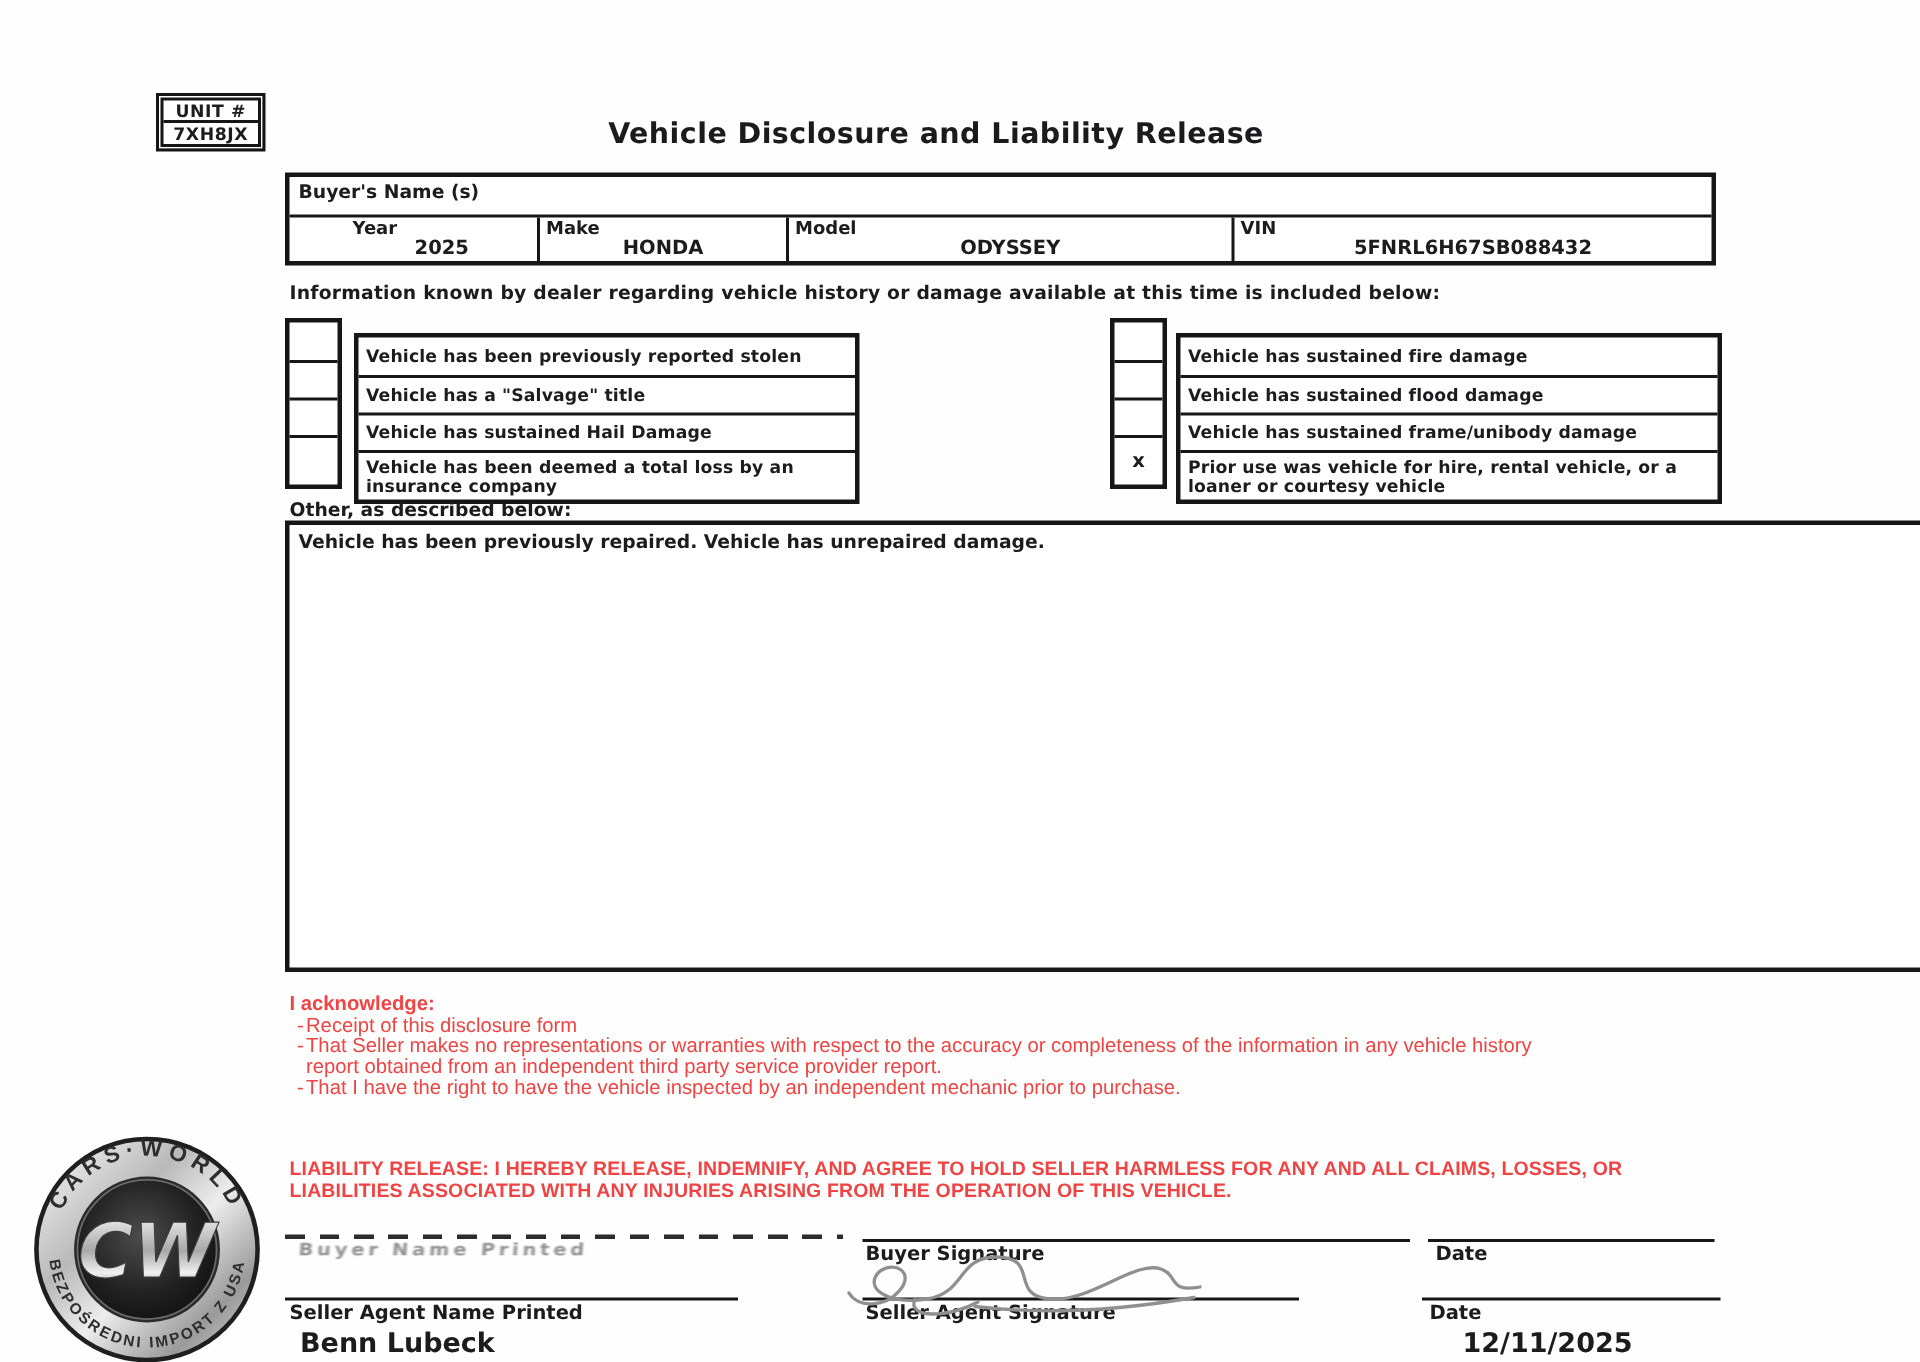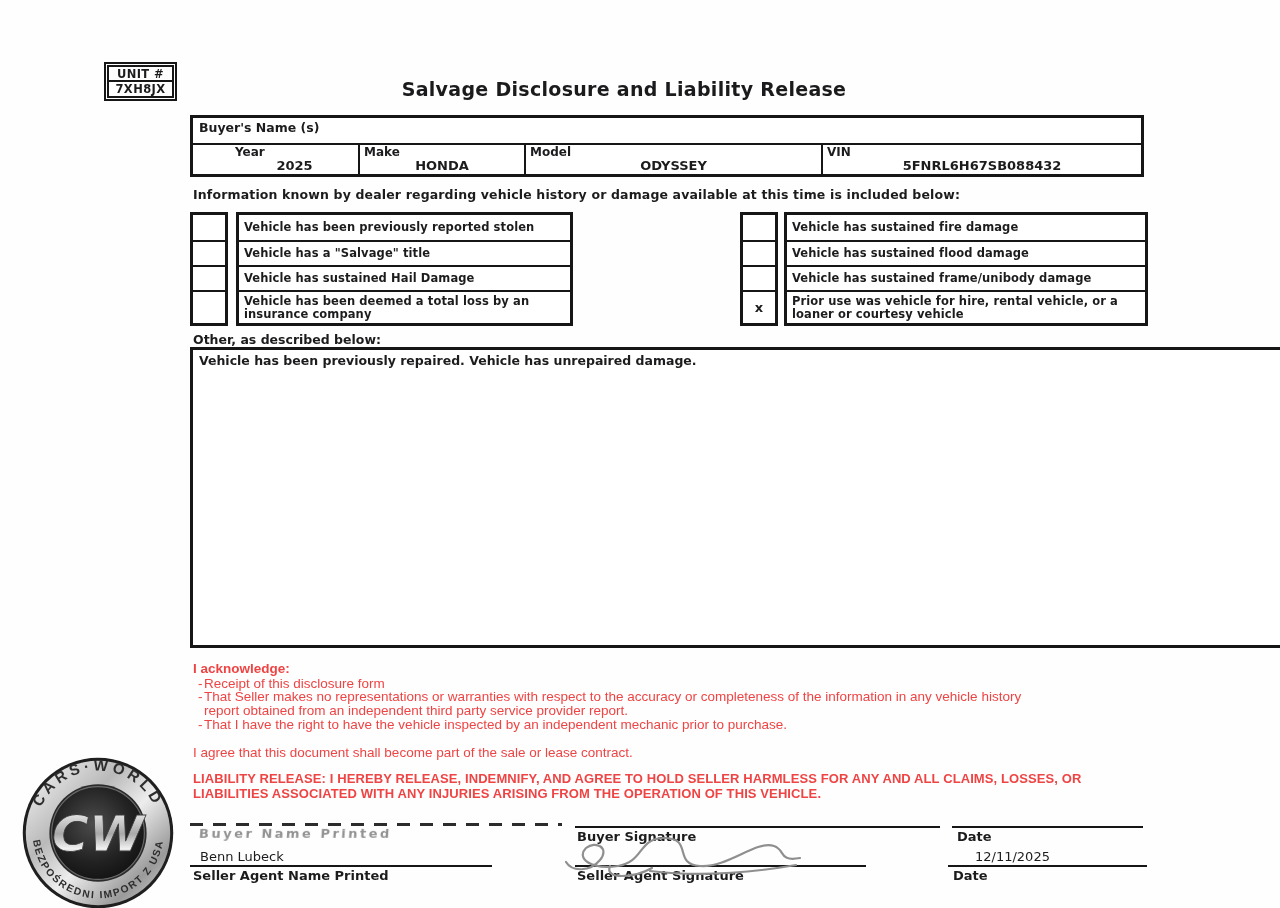--- a/index.html
+++ b/index.html
@@ -37,21 +37,21 @@
   .vt-cell:last-child { border-right:none; }
   .vt-label { font-size:12px; font-weight:600; line-height:13px; }
   .vt-value { text-align:center; font-size:13px; font-weight:600; line-height:13px; margin-top:0; }
   .w-year { width:129px; } .w-make { width:166px; } .w-model { width:297px; } .w-vin { flex:1; }
 
   
   .info-line { left:193px; top:187px; font-size:12.5px; font-weight:600; letter-spacing:.15px; }
 
   
   .ckcol  { top:212px; width:38px;  height:114px; border:3px solid #161616; background:#fff; }
-  .cklist { top:212px; height:114px; border:3px solid #161616; background:#fff; }
+  .cklist { top:222px; height:114px; border:3px solid #161616; background:#fff; }
   .ckcol.left  { left:190px; } .cklist.left  { left:236px; width:337px; }
   .ckcol.right { left:740px; } .cklist.right { left:784px; width:364px; }
   .ckbox { text-align:center; font-weight:700; font-size:13px; display:flex; align-items:center; justify-content:center; }
   .ckrow { padding:2px 5px; font-size:11.5px; font-weight:600; letter-spacing:.1px; line-height:12.5px; display:flex; align-items:center; }
   .ckrow.multi { align-items:flex-start; padding-top:3px; }
   .r1 { height:27px; border-bottom:2px solid #161616; }
   .r2 { height:25px; border-bottom:2px solid #161616; }
   .r3 { height:25px; border-bottom:2px solid #161616; }
   .r4 { height:31px; }
 
@@ -68,21 +68,21 @@
   .ack-heading { font-weight:700; margin-bottom:1px; }
   .ack-item { display:flex; }
   .ack-dash { width:11px; padding-left:5px; flex:none; }
   .ack-text { width:845px; }
   .agree-line { left:193px; top:745px; font-size:13.5px; }
   .liability { left:193px; top:771px; width:890px; font-size:13px; font-weight:700; line-height:15px; letter-spacing:.1px; }
 
   
   .sigline { border-top:2.5px solid #161616; height:0; }
   .sig-label { font-size:13px; font-weight:700; }
-  .sig-value { font-size:13px; font-weight:400; }
+  .sig-value { font-size:18px; font-weight:700;margin-top:36px; }
   .dashed-line {
     left:190px; top:823px; width:372px; height:3px;
     background:repeating-linear-gradient(90deg,#2c2c2c 0 13px,transparent 13px 23px);
   }
   .ghost-label {
     left:199px; top:826px; font-size:13px; font-weight:700; color:#3a3a3a;
     opacity:.55; filter:blur(.6px); transform:skewX(-4deg) scaleY(.88);
     letter-spacing:2.5px; white-space:nowrap;
   }
   .signature-svg { left:560px; top:832px; }
@@ -93,21 +93,21 @@
 </head>
 <body>
 
 <div id="page">
 
   <div class="abs unit-box">
     <div class="unit-cell top">UNIT #</div>
     <div class="unit-cell">7XH8JX</div>
   </div>
 
-  <div class="abs doc-title">Salvage Disclosure and Liability Release</div>
+  <div class="abs doc-title">Vehicle Disclosure and Liability Release</div>
 
   <div class="abs vtable">
     <div class="vt-row1">
       <span>Buyer's Name (s)</span>
       <span></span>
     </div>
     <div class="vt-row2">
       <div class="vt-cell w-year">
         <div class="vt-label">Year</div>
         <div class="vt-value">2025</div>
@@ -171,21 +171,20 @@
     <div class="ack-item">
       <span class="ack-dash">-</span>
       <span class="ack-text">That Seller makes no representations or warranties with respect to the accuracy or completeness of the information in any vehicle history report obtained from an independent third party service provider report.</span>
     </div>
     <div class="ack-item">
       <span class="ack-dash">-</span>
       <span class="ack-text">That I have the right to have the vehicle inspected by an independent mechanic prior to purchase.</span>
     </div>
   </div>
 
-  <div class="abs legal agree-line">I agree that this document shall become part of the sale or lease contract.</div>
 
   <div class="abs legal liability">LIABILITY RELEASE:  I HEREBY RELEASE, INDEMNIFY, AND AGREE TO HOLD SELLER HARMLESS FOR ANY AND ALL CLAIMS, LOSSES, OR LIABILITIES ASSOCIATED WITH ANY INJURIES ARISING FROM THE OPERATION OF THIS VEHICLE.</div>
 
   <div class="abs dashed-line"></div>
   <div class="abs ghost-label">Buyer Name Printed</div>
 
   <div class="abs sigline" style="left:575px; top:826px; width:365px;"></div>
   <div class="abs sig-label" style="left:577px; top:829px;">Buyer Signature</div>
 
   <div class="abs sigline" style="left:952px; top:826px; width:191px;"></div>

